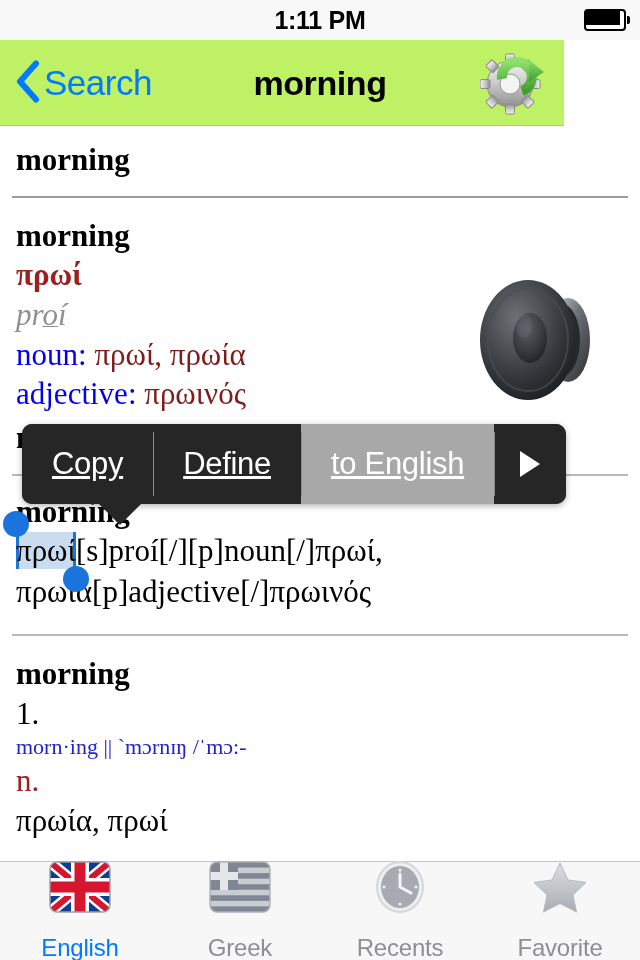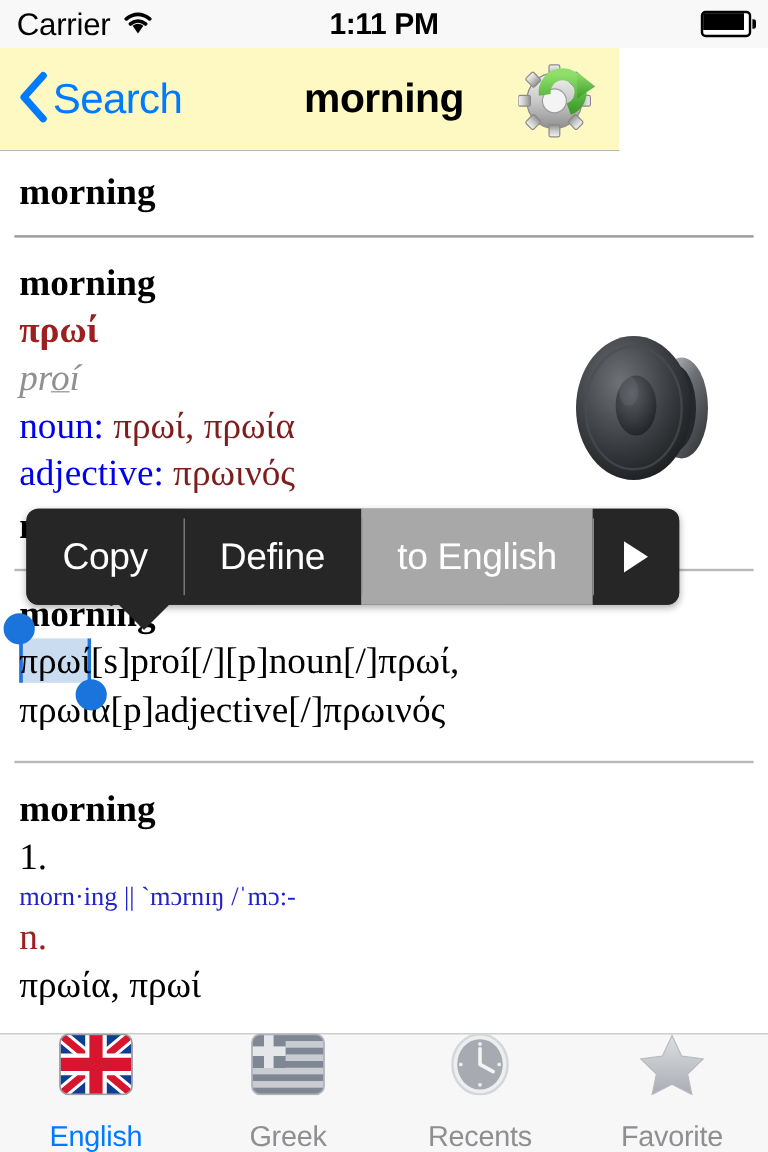--- a/index.html
+++ b/index.html
@@ -34,22 +34,22 @@
   .batt-fill {
     position:absolute; left:2px; top:2px; width:34px; height:14px; background:#000;
   }
   .batt-cap {
     position:absolute; left:43px; top:7px; width:3px; height:8px;
     background:#000; border-radius:0 2px 2px 0;
   }
 
   
   .navbar {
-    position:absolute; top:40px; left:0; width:516px; height:86px;
-    background:#fef9c3;
+    position:absolute; top:40px; left:0; width:564px; height:86px;
+    background:#bef264;
     border-bottom:1px solid #b6b6b6;
   }
   .back-btn {
     position:absolute; left:14px; top:50%; transform:translateY(-50%);
     display:flex; align-items:center; gap:4px;
     color:#007aff; cursor:pointer;
   }
   .back-chev { display:block; margin-top:1px; }
   .back-label { font-size:35px; letter-spacing:-0.5px; }
   .nav-title {
@@ -107,20 +107,21 @@
     background:#262626; border-radius:10px;
     font-family:"Liberation Sans", sans-serif;
     box-shadow:0 2px 6px rgba(0,0,0,0.3);
     overflow:visible;
   }
   .ctx-item {
     display:flex; align-items:center; justify-content:center;
     color:#fff; font-size:31px; letter-spacing:-0.3px;
     padding:0 30px; cursor:pointer; position:relative;
     background:#262626;
+    text-decoration:underline;
   }
   .ctx-item + .ctx-item::before {
     content:""; position:absolute; left:0; top:8px; bottom:8px;
     width:1px; background:#8a8a8a;
   }
   .ctx-item:first-child { border-radius:10px 0 0 10px; }
   .ctx-item.active { background:#a8a8a8; }
   .ctx-item.arrow { padding:0 26px; border-radius:0 10px 10px 0; }
   .tri {
     width:0; height:0;
@@ -150,30 +151,20 @@
   .tab-ico { width:62px; height:52px; display:block; }
   .tab-lbl { font-size:24px; color:#8e8e93; letter-spacing:-0.2px; }
   .tab.active .tab-lbl { color:#007aff; }
 </style>
 </head>
 <body>
 
 <div class="phone">
 
   <div class="statusbar">
-    <div class="sb-left">
-      <span class="sb-carrier">Carrier</span>
-      <span class="wifi-ico">
-        <svg width="28" height="22" viewBox="0 0 28 22">
-          <path d="M14 21 L9.5 14.5 Q14 11.2 18.5 14.5 Z" fill="#000"></path>
-          <path d="M4.2 8.8 Q14 1.2 23.8 8.8" stroke="#000" stroke-width="3" fill="none" stroke-linecap="round"></path>
-          <path d="M7.6 13 Q14 8 20.4 13" stroke="#000" stroke-width="3" fill="none" stroke-linecap="round"></path>
-        </svg>
-      </span>
-    </div>
     <div class="sb-time">1:11 PM</div>
     <div class="sb-right">
       <span class="batt">
         <span class="batt-body"></span>
         <span class="batt-fill"></span>
         <span class="batt-cap"></span>
       </span>
     </div>
   </div>
 

